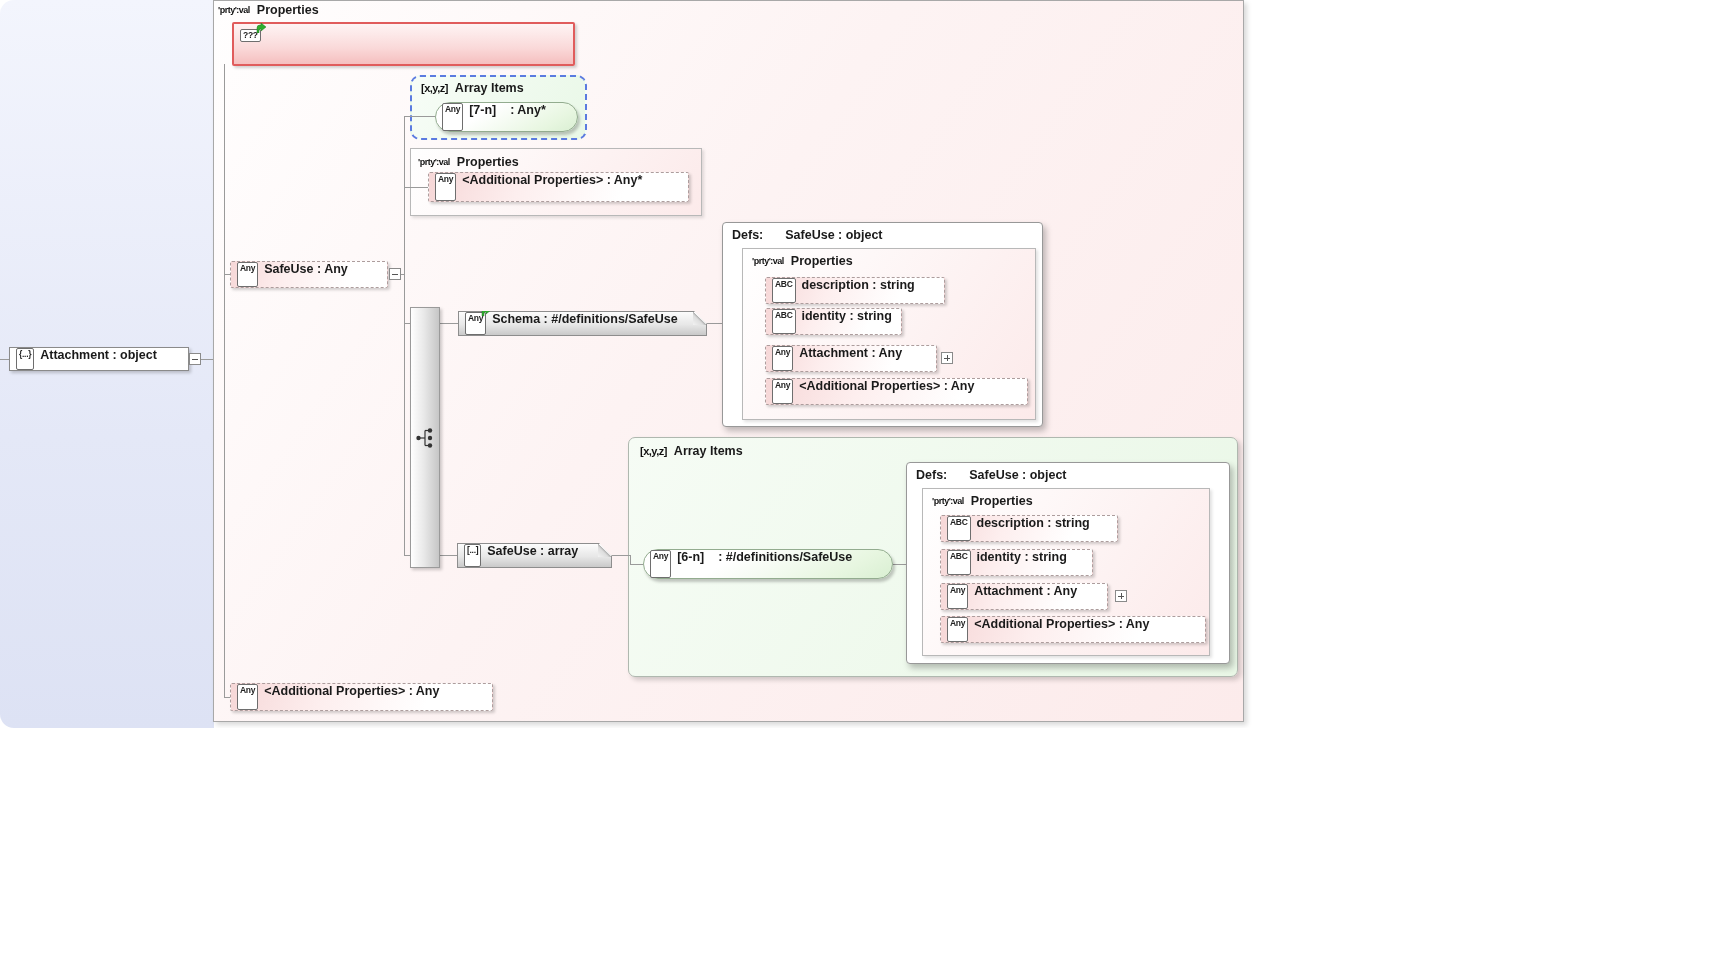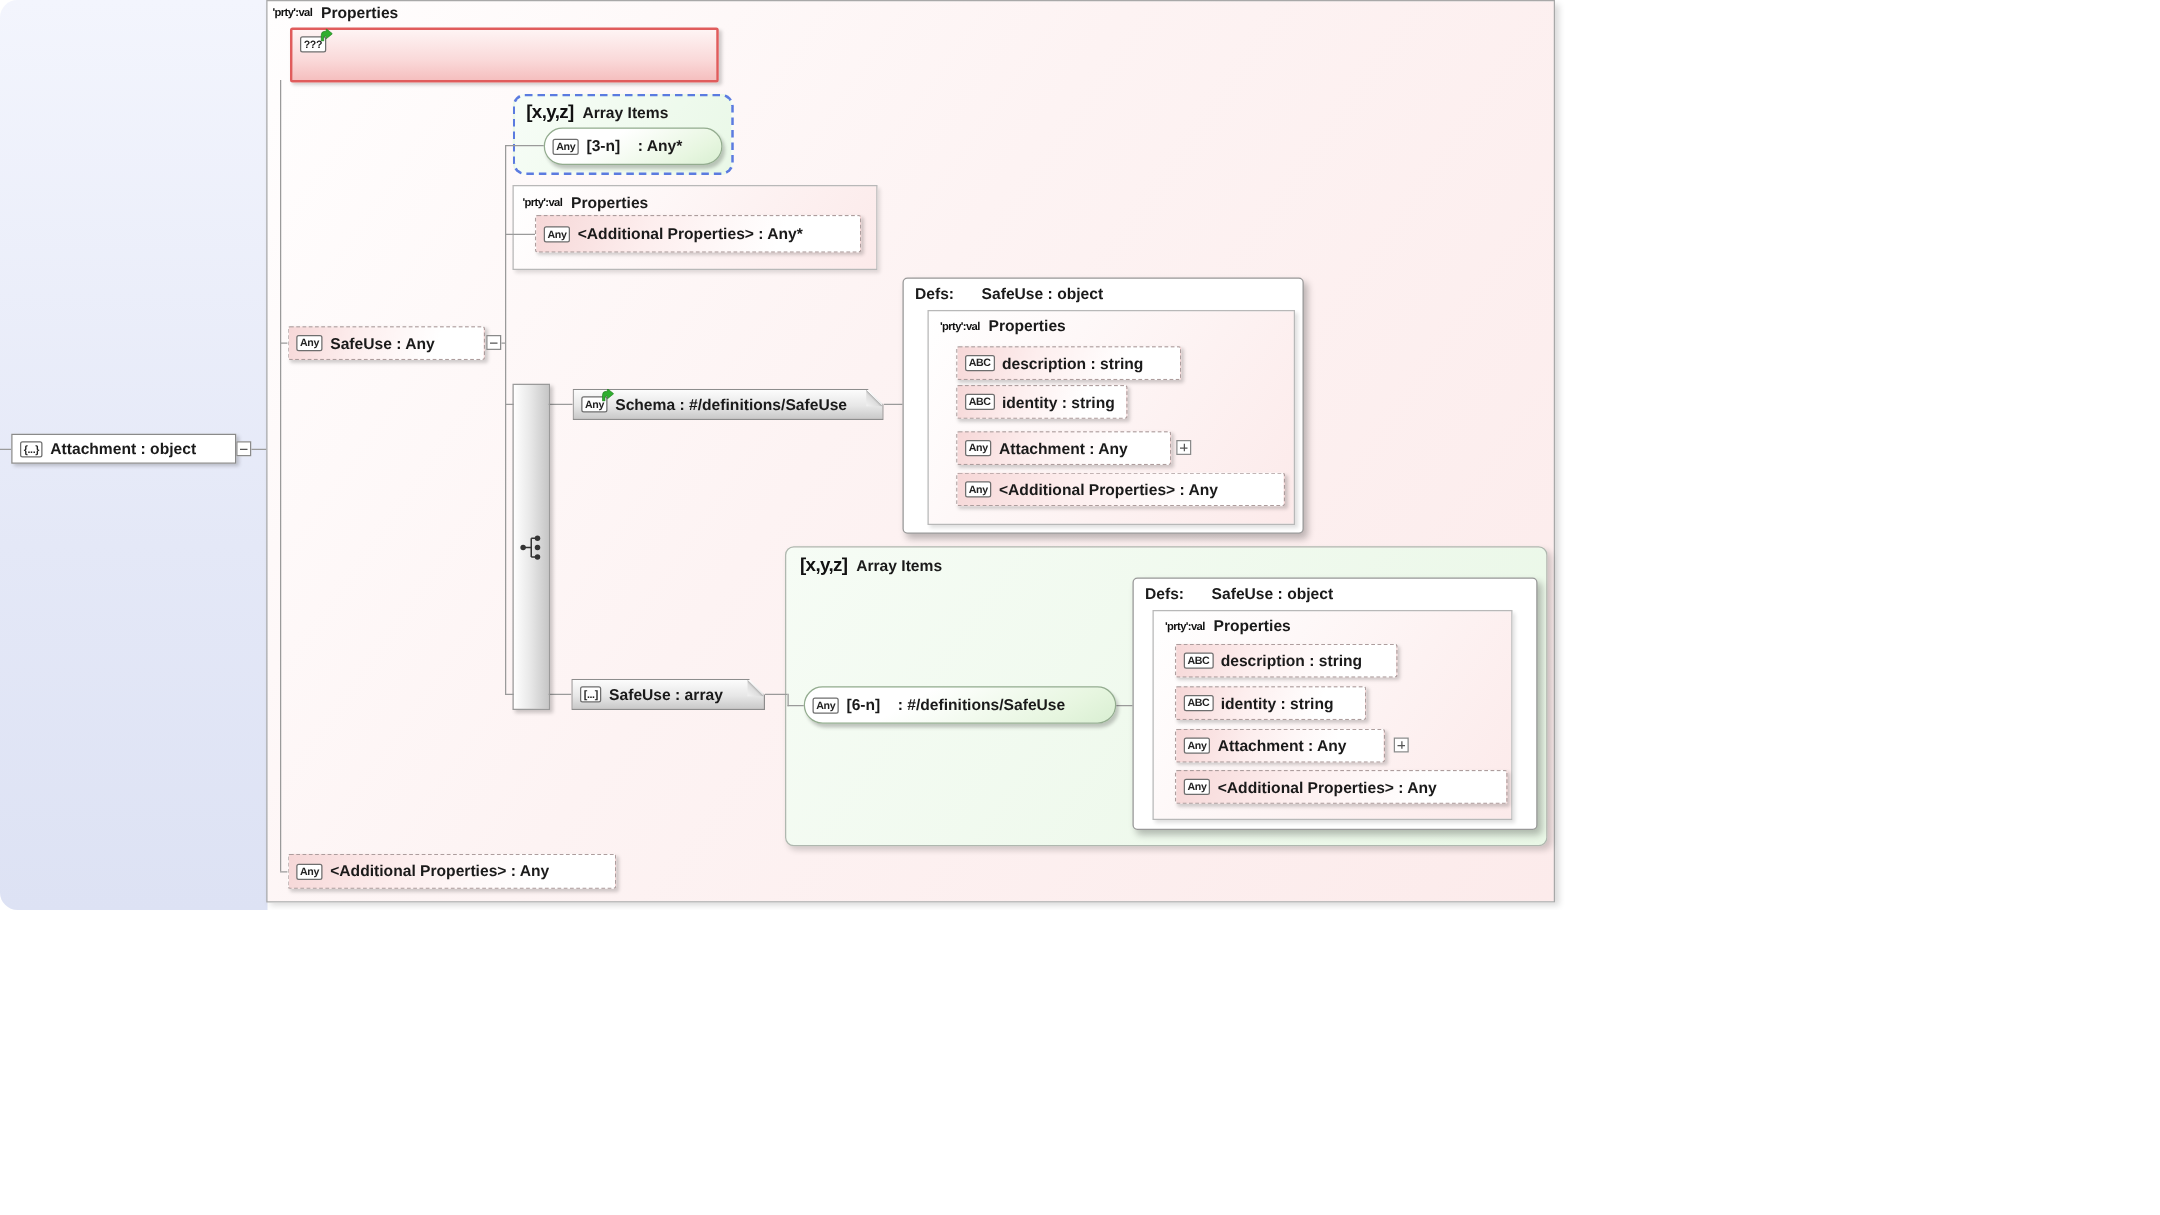--- a/index.html
+++ b/index.html
@@ -6,21 +6,21 @@
   #stage{position:relative;width:1728px;height:728px;overflow:hidden;background:#ffffff;
          font-family:"Liberation Sans",sans-serif;color:#1a1a1a;border-radius:14px;}
   .bg-left{position:absolute;left:0;top:0;width:214px;height:728px;
            background:linear-gradient(to bottom,#f3f5fd 0%,#e4e8f7 60%,#dde2f4 100%);z-index:0;}
   .main-panel{position:absolute;left:213px;top:0;width:1031px;height:722px;
               border:1px solid #a8a8a8;box-sizing:border-box;z-index:1;
               background:linear-gradient(125deg,#fffefe 0%,#fdf3f3 45%,#fcebeb 100%);
               box-shadow:3px 3px 5px rgba(0,0,0,0.15);}
   .line{position:absolute;background:#9a9a9a;z-index:4;}
   .lh{height:1px;} .lv{width:1px;}
-  .node{position:absolute;display:flex;align-items:center;gap:6px;box-sizing:border-box;
+  .node{position:absolute;display:flex;gap:6px;box-sizing:border-box;
         padding:0 6px;font-weight:bold;font-size:12.5px;white-space:pre;z-index:6;}
   .dashed-pink{border:1px dashed #ad9d9d;border-radius:2px;
         background:linear-gradient(110deg,#f6d7d7 0%,#fdeeee 35%,#ffffff 75%);
         box-shadow:2px 2px 3px rgba(0,0,0,0.18);}
   .solid-red{border:2px solid #e05c5c;border-radius:2px;
         background:linear-gradient(to bottom,#fef4f4 0%,#fad9d9 60%,#f5bfbf 100%);
         box-shadow:2px 2px 3px rgba(0,0,0,0.18);}
   .white-box{border:1px solid #8a8a8a;background:#ffffff;box-shadow:2px 2px 3px rgba(0,0,0,0.2);}
   .pill{border:1px solid #93ac8f;border-radius:15px;
         background:linear-gradient(150deg,#ffffff 35%,#e7f6e0 80%,#d9efd2 100%);
@@ -37,21 +37,21 @@
         background:linear-gradient(125deg,#f7fdf7 0%,#e9f8e7 100%);}
   .green-solid{position:absolute;box-sizing:border-box;border:1px solid #afb8af;border-radius:7px;z-index:3;
         background:linear-gradient(125deg,#f6fcf5 0%,#e9f7e6 100%);box-shadow:3px 3px 5px rgba(0,0,0,0.18);}
   .defs{position:absolute;box-sizing:border-box;border:1px solid #989898;border-radius:4px;z-index:5;
         background:#ffffff;box-shadow:3px 4px 6px rgba(0,0,0,0.25);}
   .hdr{position:absolute;display:flex;align-items:center;gap:7px;font-weight:bold;
         font-size:12.5px;white-space:pre;z-index:6;}
   .badge{display:inline-block;border:1px solid #6e6e6e;background:#ffffff;border-radius:2px;
         font-size:8.5px;font-weight:bold;line-height:11px;padding:0 2px;letter-spacing:-0.3px;color:#222;}
   .prty{font-size:9px;font-weight:bold;letter-spacing:-0.5px;color:#111;}
-  .xyz{font-size:15px;font-weight:bold;letter-spacing:-0.5px;color:#111;}
+  .xyz{font-size:11px;font-weight:bold;letter-spacing:-0.5px;color:#111;}
   .iconwrap{position:relative;display:inline-flex;flex:none;}
   .refbadge{position:absolute;right:-5px;top:-6px;width:10px;height:10px;z-index:7;}
   .pm{position:absolute;width:12px;height:12px;box-sizing:border-box;border:1px solid #8a8a8a;
       background:#ffffff;z-index:6;}
   .pm::before{content:"";position:absolute;left:2px;top:5px;width:6px;height:1px;background:#555;}
   .pm.plus::after{content:"";position:absolute;left:5px;top:2px;width:1px;height:6px;background:#555;}
   .bar{position:absolute;box-sizing:border-box;border:1px solid #9a9a9a;z-index:5;
        background:linear-gradient(to right,#ffffff 0%,#e9e9e9 45%,#c6c6c6 100%);
        box-shadow:2px 2px 3px rgba(0,0,0,0.2);display:flex;align-items:center;justify-content:center;}
   .centered-text{flex:1;text-align:center;white-space:pre-line;line-height:15px;}
@@ -108,21 +108,21 @@
     </span>
   </div>
 
   <div class="green-blue" style="left:410px;top:75px;width:177px;height:65px;"></div>
   <div class="hdr" style="left:421px;top:81px;">
     <span class="xyz">[x,y,z]</span>
     <span>Array Items</span>
   </div>
   <div class="node pill" style="left:435px;top:102px;width:143px;height:30px;">
     <span class="badge">Any</span>
-    <span>[3-n]    : Any*</span>
+    <span>[7-n]    : Any*</span>
   </div>
 
   <div class="panel" style="left:410px;top:148px;width:292px;height:68px;"></div>
   <div class="hdr" style="left:418px;top:155px;">
     <span class="prty">'prty':val</span>
     <span>Properties</span>
   </div>
   <div class="node dashed-pink" style="left:428px;top:172px;width:261px;height:30px;">
     <span class="badge">Any</span>
     <span>&lt;Additional Properties&gt; : Any*</span>

